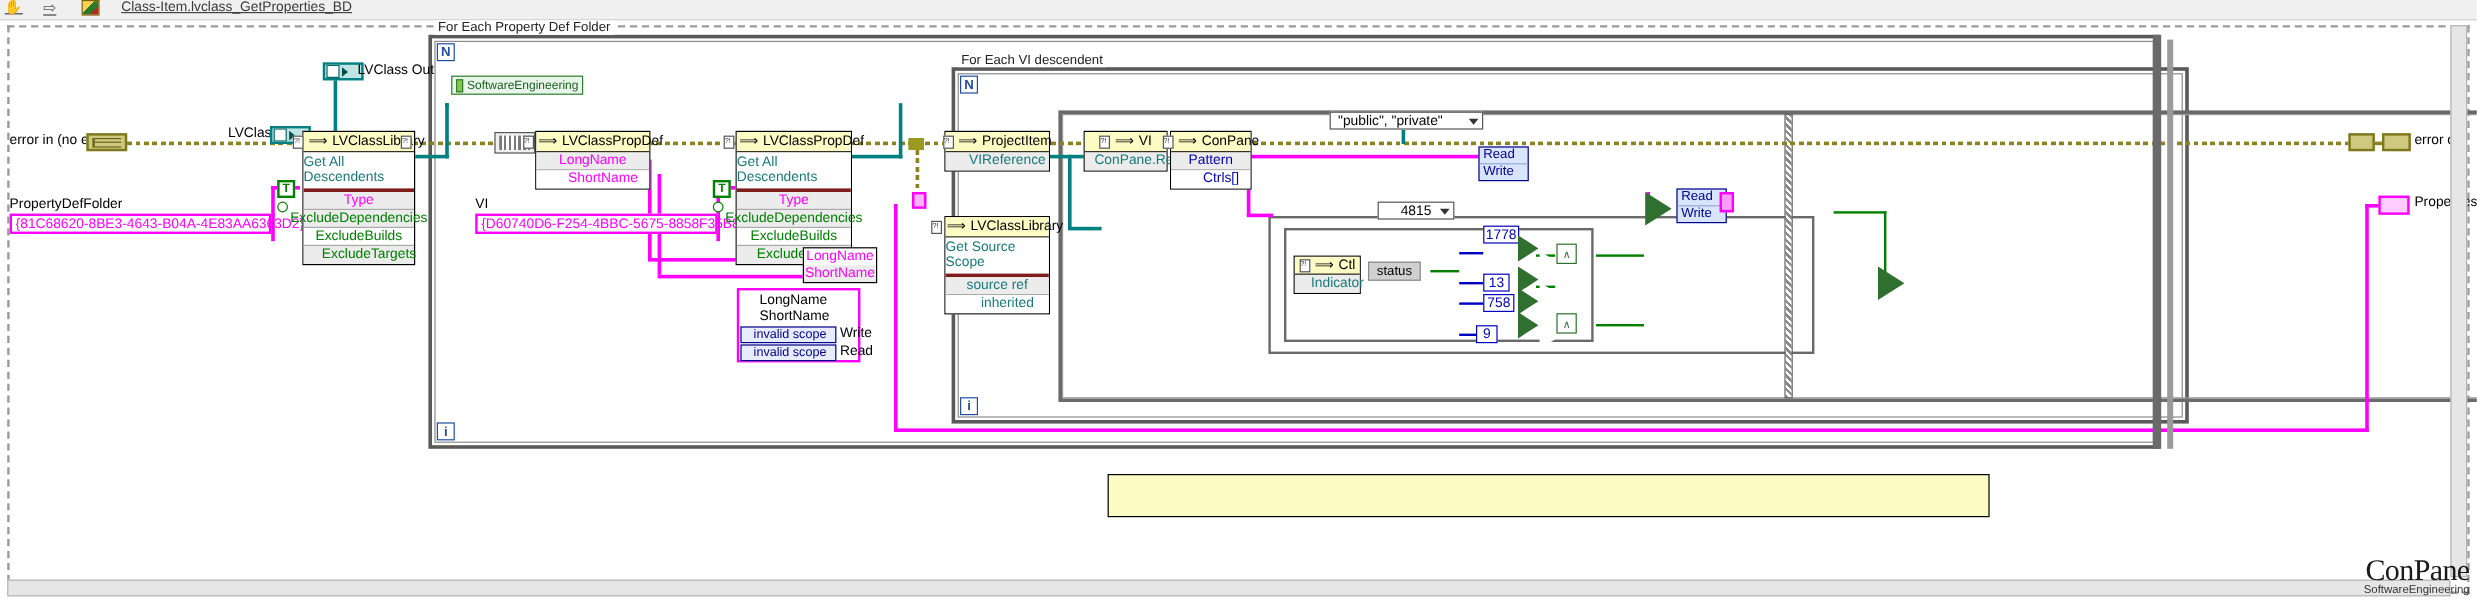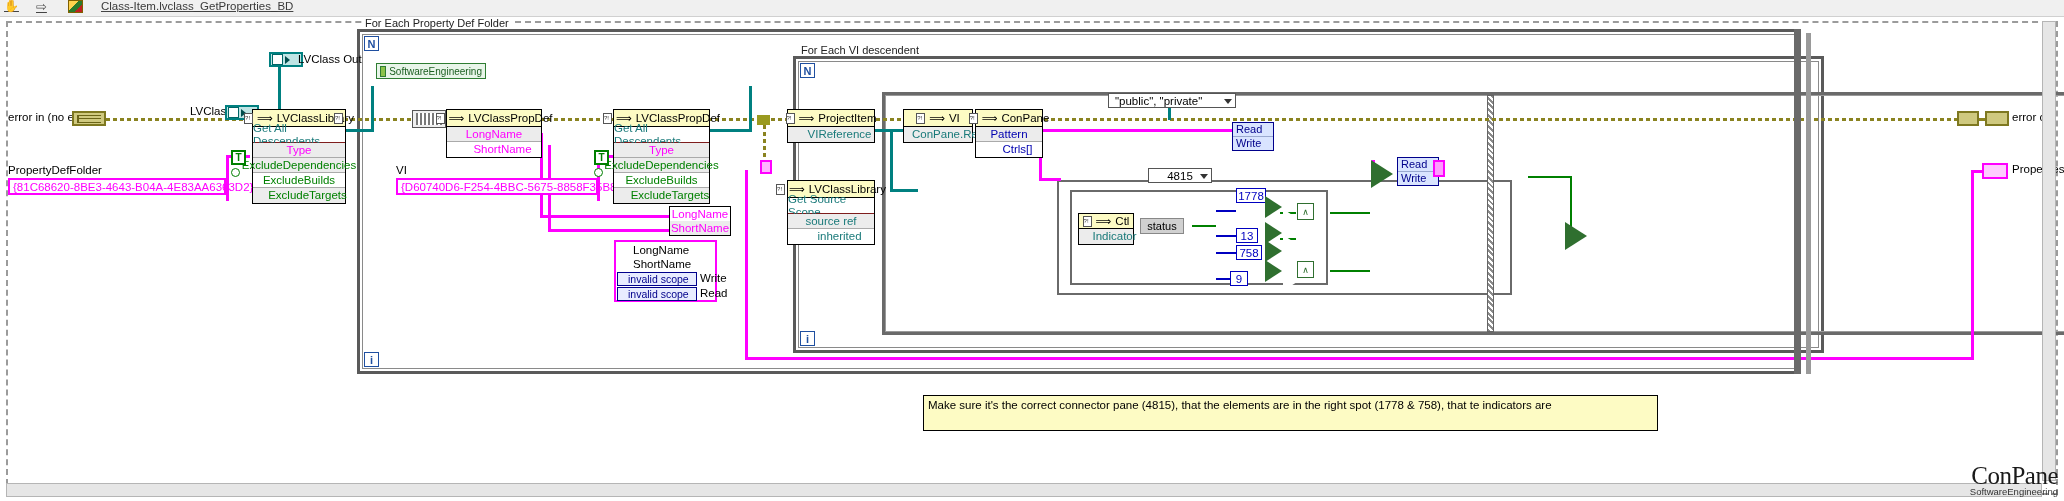--- a/index.html
+++ b/index.html
@@ -104,22 +104,22 @@
     height:17px; display:flex;align-items:center;justify-content:center;
     gap:4px; padding:0 3px; font-size:11.5px; color:#000; position:relative;
   }
   .pnode .hdr .refico{
     width:9px;height:11px;border:1px solid #555;background:#fff; flex:0 0 auto;
     position:relative;
   }
   .pnode .hdr .refico::after{content:"?!";position:absolute;left:0;bottom:-2px;font-size:6px;color:#333;}
   .pnode .hdr .flow{ color:#000; font-size:11px; }
   .pnode .sub {
-    height:16px; display:flex;align-items:center;justify-content:center;
-    color:#1a7a7a; border-bottom:1px solid #7f1d1d; font-size:11.5px;
+    height:33px; display:flex;align-items:center;justify-content:center;
+    color:#1a7a7a; border-bottom:3px solid #7f1d1d; font-size:11.5px;
     background:#fff; position:relative;
   }
   .pnode .row {
     height:15px; display:flex;align-items:center;justify-content:center;
     border-bottom:1px solid #aaa; background:#ececec;
     font-size:11.5px; position:relative; padding:0 8px;
   }
   .pnode .row:last-child{ border-bottom:none;padding-left:25px; }
   .pnode .row.alt { background:#ffffff; }
   .pnode .row.mag { color:#ff00ff; }
@@ -475,21 +475,20 @@
   <div>Write</div>
 </div>
 <div class="rwnode" style="left:1397px; top:157px; width:42px;">
   <div>Read</div>
   <div>Write</div>
 </div>
 
 <div class="abs" style="left:1433px; top:160px; width:12px; height:17px; border:2px solid #ff00ff; background:#ff9cff;"></div>
 
 <div id="comment" style="left:923px; top:395px; width:735px; height:36px;">
-  <div>Make sure it's the correct connector pane (4815), that the elements are in the right spot (1778 &amp; 758), that te indicators are</div>
 </div>
 
 <div class="abs" style="left:1957px; top:111px; width:22px; height:15px; border:2px solid #7e7820; background:#cfc97f;"></div>
 <div class="abs" style="left:1985px; top:111px; width:24px; height:15px; border:2px solid #7e7820; background:#cfc97f;"></div>
 <div class="term-lbl" style="left:2012px; top:111px;">error out</div>
 
 <div class="abs" style="left:1982px; top:163px; width:26px; height:16px; border:2px solid #ff00ff; background:#ffccff;"></div>
 <div class="term-lbl" style="left:2012px; top:163px;">Properties</div>
 
 <div class="scrollbar-v" style="left:2042px; top:21px; width:14px; height:460px;"></div>

